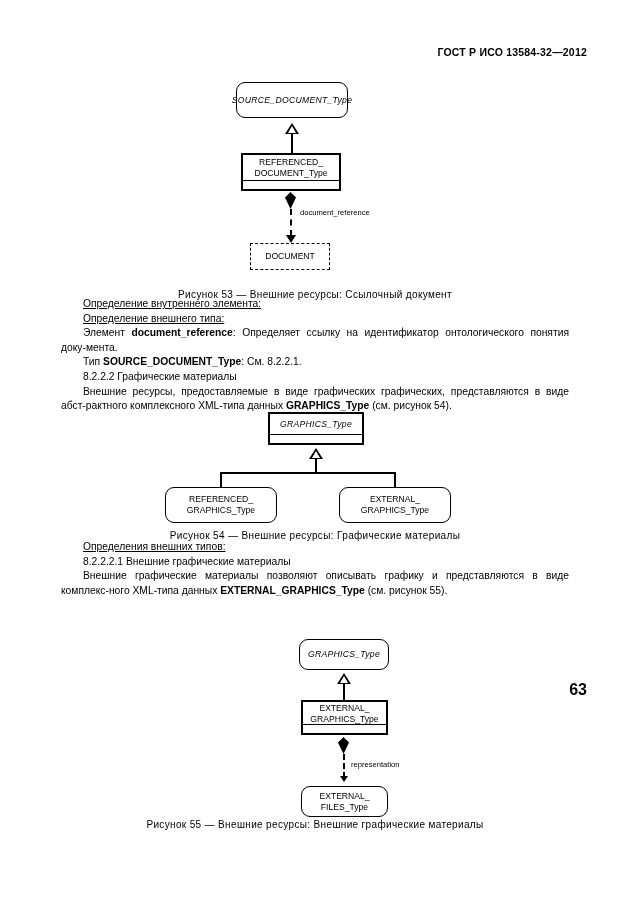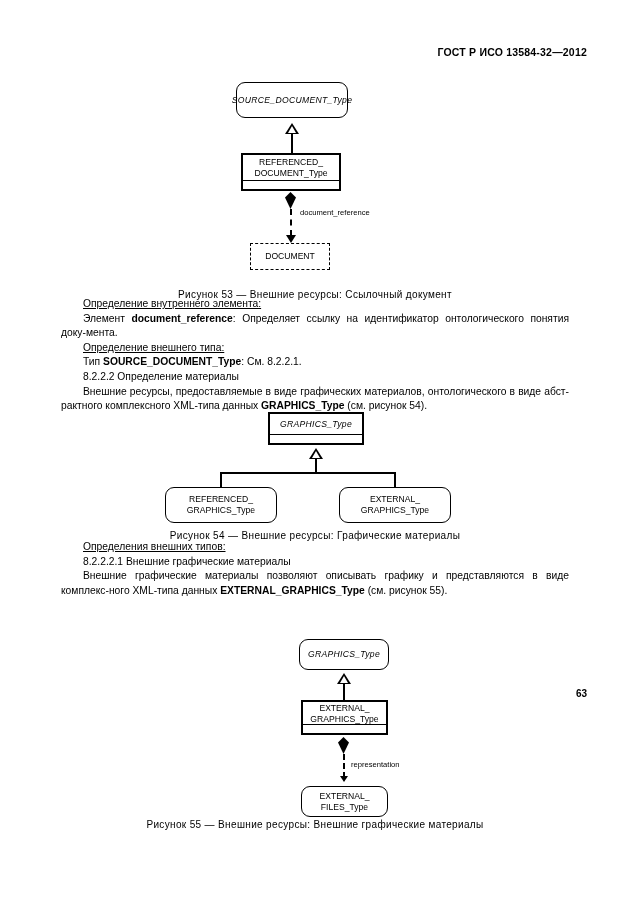--- a/index.html
+++ b/index.html
@@ -30,21 +30,21 @@
   .u{text-decoration:underline;}
   .b{font-weight:bold;}
 
   .caption{
     position:absolute;left:0;width:630px;
     text-align:center;font-size:10px;letter-spacing:.35px;
   }
 
   .pageno{
     position:absolute;right:43px;bottom:48px;
-    font-size:10px;font-weight:bold;
+    font-size:16px;font-weight:bold;
   }
 
   
   .dg{position:absolute;}
 
   .node{
     position:absolute;box-sizing:border-box;
     display:flex;align-items:center;justify-content:center;
     text-align:center;
     font-size:8.6px;line-height:11px;
@@ -146,33 +146,33 @@
     <div class="node dashed" style="left:250px;top:243px;width:80px;height:27px;font-size:8.6px;">DOCUMENT</div>
   </div>
 
   <div class="caption" style="top:289px;">Рисунок 53 — Внешние ресурсы: Ссылочный документ</div>
 
   <div class="para" style="top:297px;">
     <div>
       <span class="ind"></span><span class="u">Определение внутреннего элемента:</span>
     </div>
     <div>
+      <span class="ind"></span><span class="u">Определение внешнего типа:</span>
+    </div>
+    <div>
       <span class="ind"></span><span>Элемент </span><span class="b">document_reference</span><span>: Определяет ссылку на идентификатор онтологического понятия доку-мента.</span>
     </div>
     <div>
-      <span class="ind"></span><span class="u">Определение внешнего типа:</span>
-    </div>
-    <div>
       <span class="ind"></span><span>Тип </span><span class="b">SOURCE_DOCUMENT_Type</span><span>: См. 8.2.2.1.</span>
     </div>
     <div>
-      <span class="ind"></span><span>8.2.2.2 Определение материалы</span>
-    </div>
-    <div>
-      <span class="ind"></span><span>Внешние ресурсы, предоставляемые в виде графических материалов, онтологического в виде абст-рактного комплексного XML-типа данных </span><span class="b">GRAPHICS_Type</span><span> (см. рисунок 54).</span>
+      <span class="ind"></span><span>8.2.2.2 Графические материалы</span>
+    </div>
+    <div>
+      <span class="ind"></span><span>Внешние ресурсы, предоставляемые в виде графических графических, представляются в виде абст-рактного комплексного XML-типа данных </span><span class="b">GRAPHICS_Type</span><span> (см. рисунок 54).</span>
     </div>
   </div>
 
   <div class="dg" style="left:0;top:0;width:630px;height:0;">
 
     <div class="cbox" style="left:268px;top:412px;width:96px;height:33px;">
       <div class="ttl italicwrap" style="font-style:italic;letter-spacing:.3px;">GRAPHICS_Type</div>
       <div class="strip"></div>
     </div>
 

